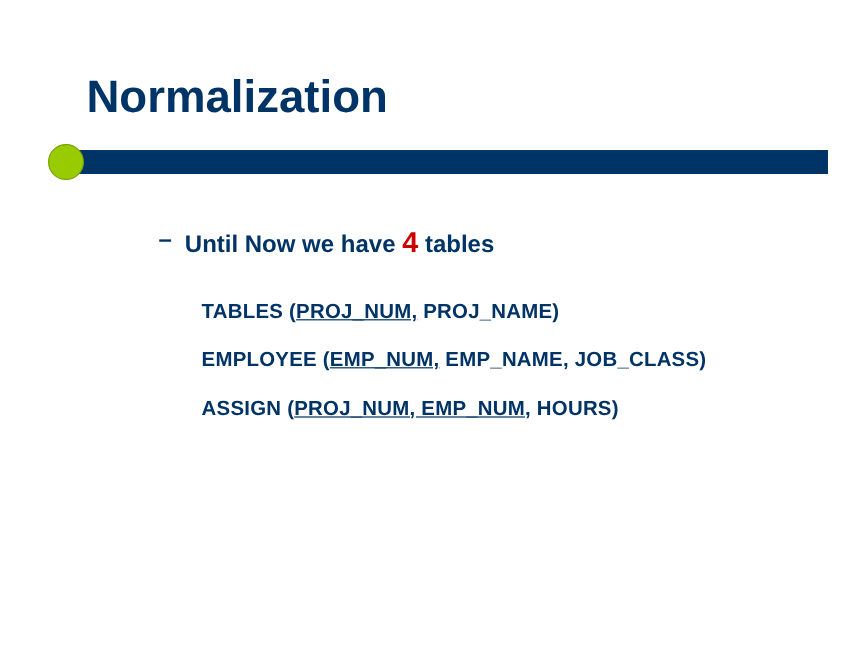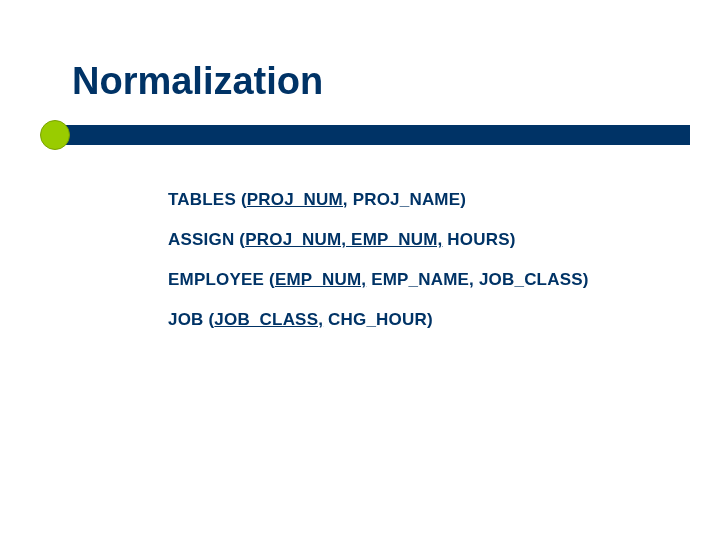--- a/index.html
+++ b/index.html
@@ -22,29 +22,29 @@
 <body>
 
 <div class="slide">
   <div class="title">Normalization</div>
   <div class="bar-wrap">
     <div class="bar"></div>
     <div class="dot"></div>
   </div>
 
   <div class="bullets">
+    <div class="bullet">
+      <span>Until Now we have </span><span class="count">4</span><span> tables</span>
+    </div>
   </div>
 
   <div class="schemas">
     <div class="schema">
       <span>TABLES</span><span> (</span><span class="key">PROJ_NUM,</span><span> PROJ_NAME)</span>
     </div>
     <div class="schema">
-      <span>ASSIGN</span><span> (</span><span class="key">PROJ_NUM, EMP_NUM,</span><span> HOURS)</span>
-    </div>
-    <div class="schema">
       <span>EMPLOYEE</span><span> (</span><span class="key">EMP_NUM,</span><span> EMP_NAME, JOB_CLASS)</span>
     </div>
     <div class="schema">
-      <span>JOB</span><span> (</span><span class="key">JOB_CLASS,</span><span> CHG_HOUR)</span>
+      <span>ASSIGN</span><span> (</span><span class="key">PROJ_NUM, EMP_NUM,</span><span> HOURS)</span>
     </div>
   </div>
 </div>
 
 </body></html>

